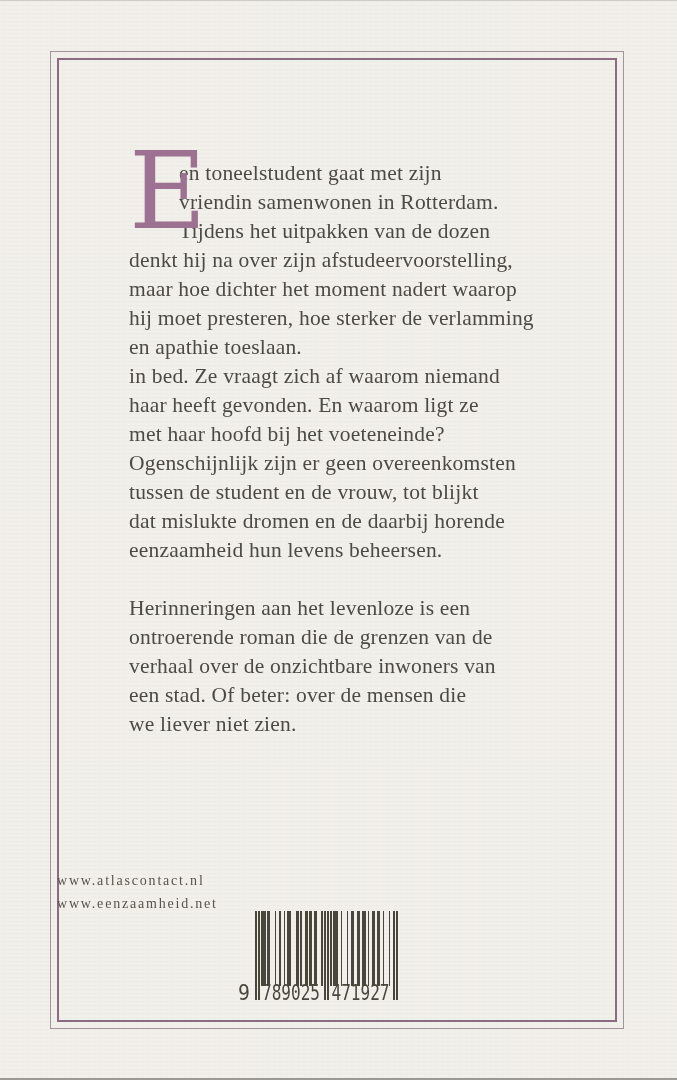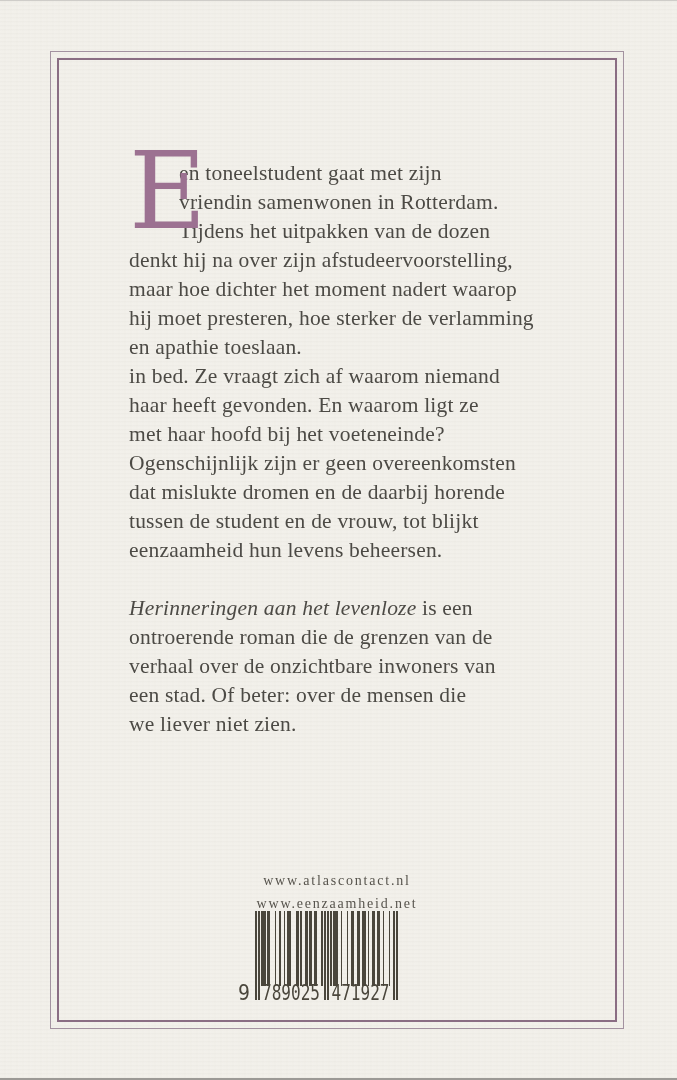--- a/index.html
+++ b/index.html
@@ -34,24 +34,24 @@
     white-space:nowrap;
   }
   .line.indent{margin-left:50px;}
   .spacer-line{height:29px;}
   .dropcap{
     position:absolute;left:0px;top:-20px;
     font-family:"DejaVu Serif","Liberation Serif",serif;
     font-size:106px;line-height:106px;
     color:#9c7191;
   }
-  .title-italic{font-style:italic;}
+  .title-italic{}
   .urls{
     position:absolute;left:57px;top:868px;width:560px;
-    text-align:center;color:#56534c;
+    text-align:left;color:#56534c;
   }
   .url-line{
     font-size:14px;line-height:23px;letter-spacing:1.8px;white-space:nowrap;
   }
   .barcode-wrap{
     position:absolute;left:238px;top:910px;width:160px;height:92px;
   }
   .barcode-wrap svg{display:block;}
   .bc-digits{
     font-family:"DejaVu Sans Mono","Liberation Mono",monospace;
@@ -77,22 +77,22 @@
         <div class="line">maar hoe dichter het moment nadert waarop</div>
         <div class="line">hij moet presteren, hoe sterker de verlamming</div>
         <div class="line">en apathie toeslaan.</div>
       </div>
 
     <div>
         <div class="line">in bed. Ze vraagt zich af waarom niemand</div>
         <div class="line">haar heeft gevonden. En waarom ligt ze</div>
         <div class="line">met haar hoofd bij het voeteneinde?</div>
         <div class="line">Ogenschijnlijk zijn er geen overeenkomsten</div>
+        <div class="line">tussen de student en de vrouw, tot blijkt</div>
         <div class="line">dat mislukte dromen en de daarbij horende</div>
-        <div class="line">tussen de student en de vrouw, tot blijkt</div>
         <div class="line">eenzaamheid hun levens beheersen.</div>
       </div>
 
     <div class="spacer-line"></div>
 
     <div class="line"><span class="title-italic">Herinneringen aan het levenloze</span><span> is een</span></div>
 
     <div>
         <div class="line">ontroerende roman die de grenzen van de</div>
         <div class="line">verhaal over de onzichtbare inwoners van</div>

